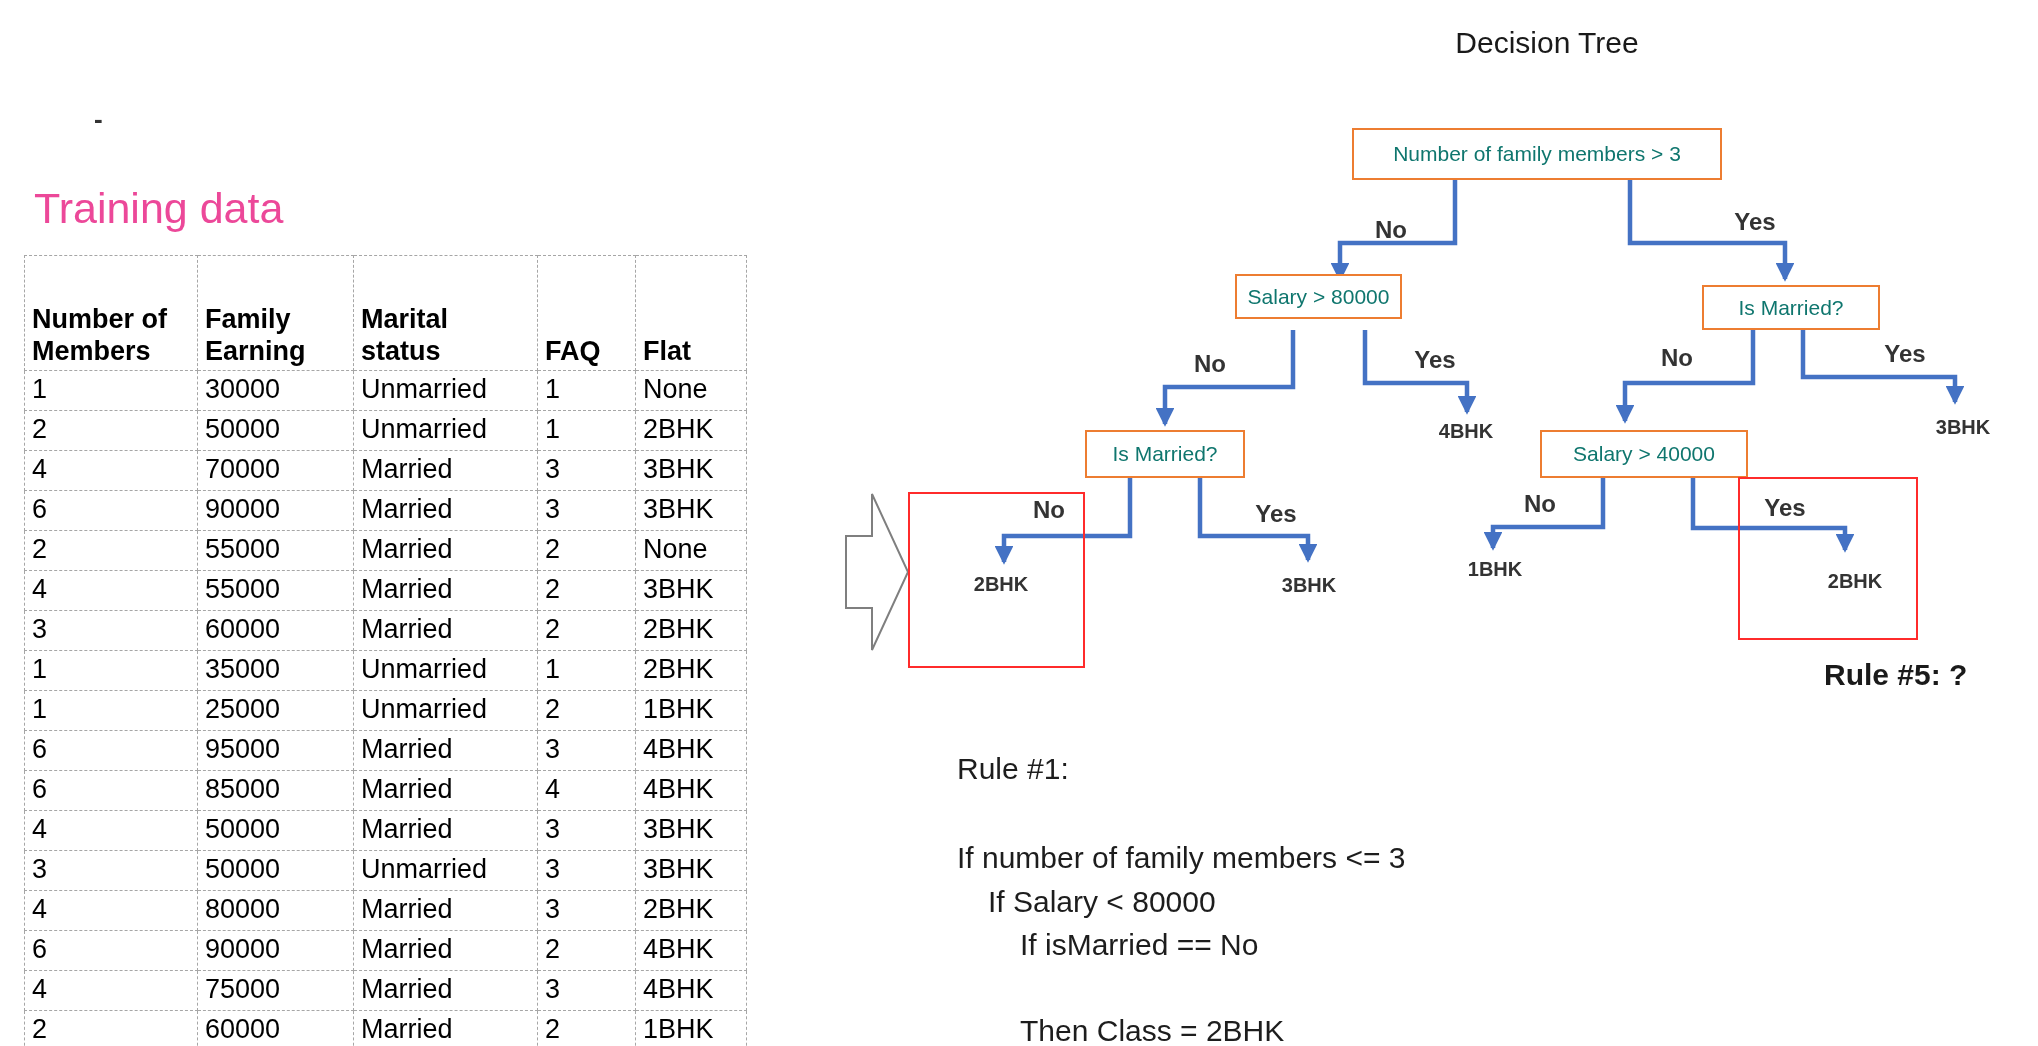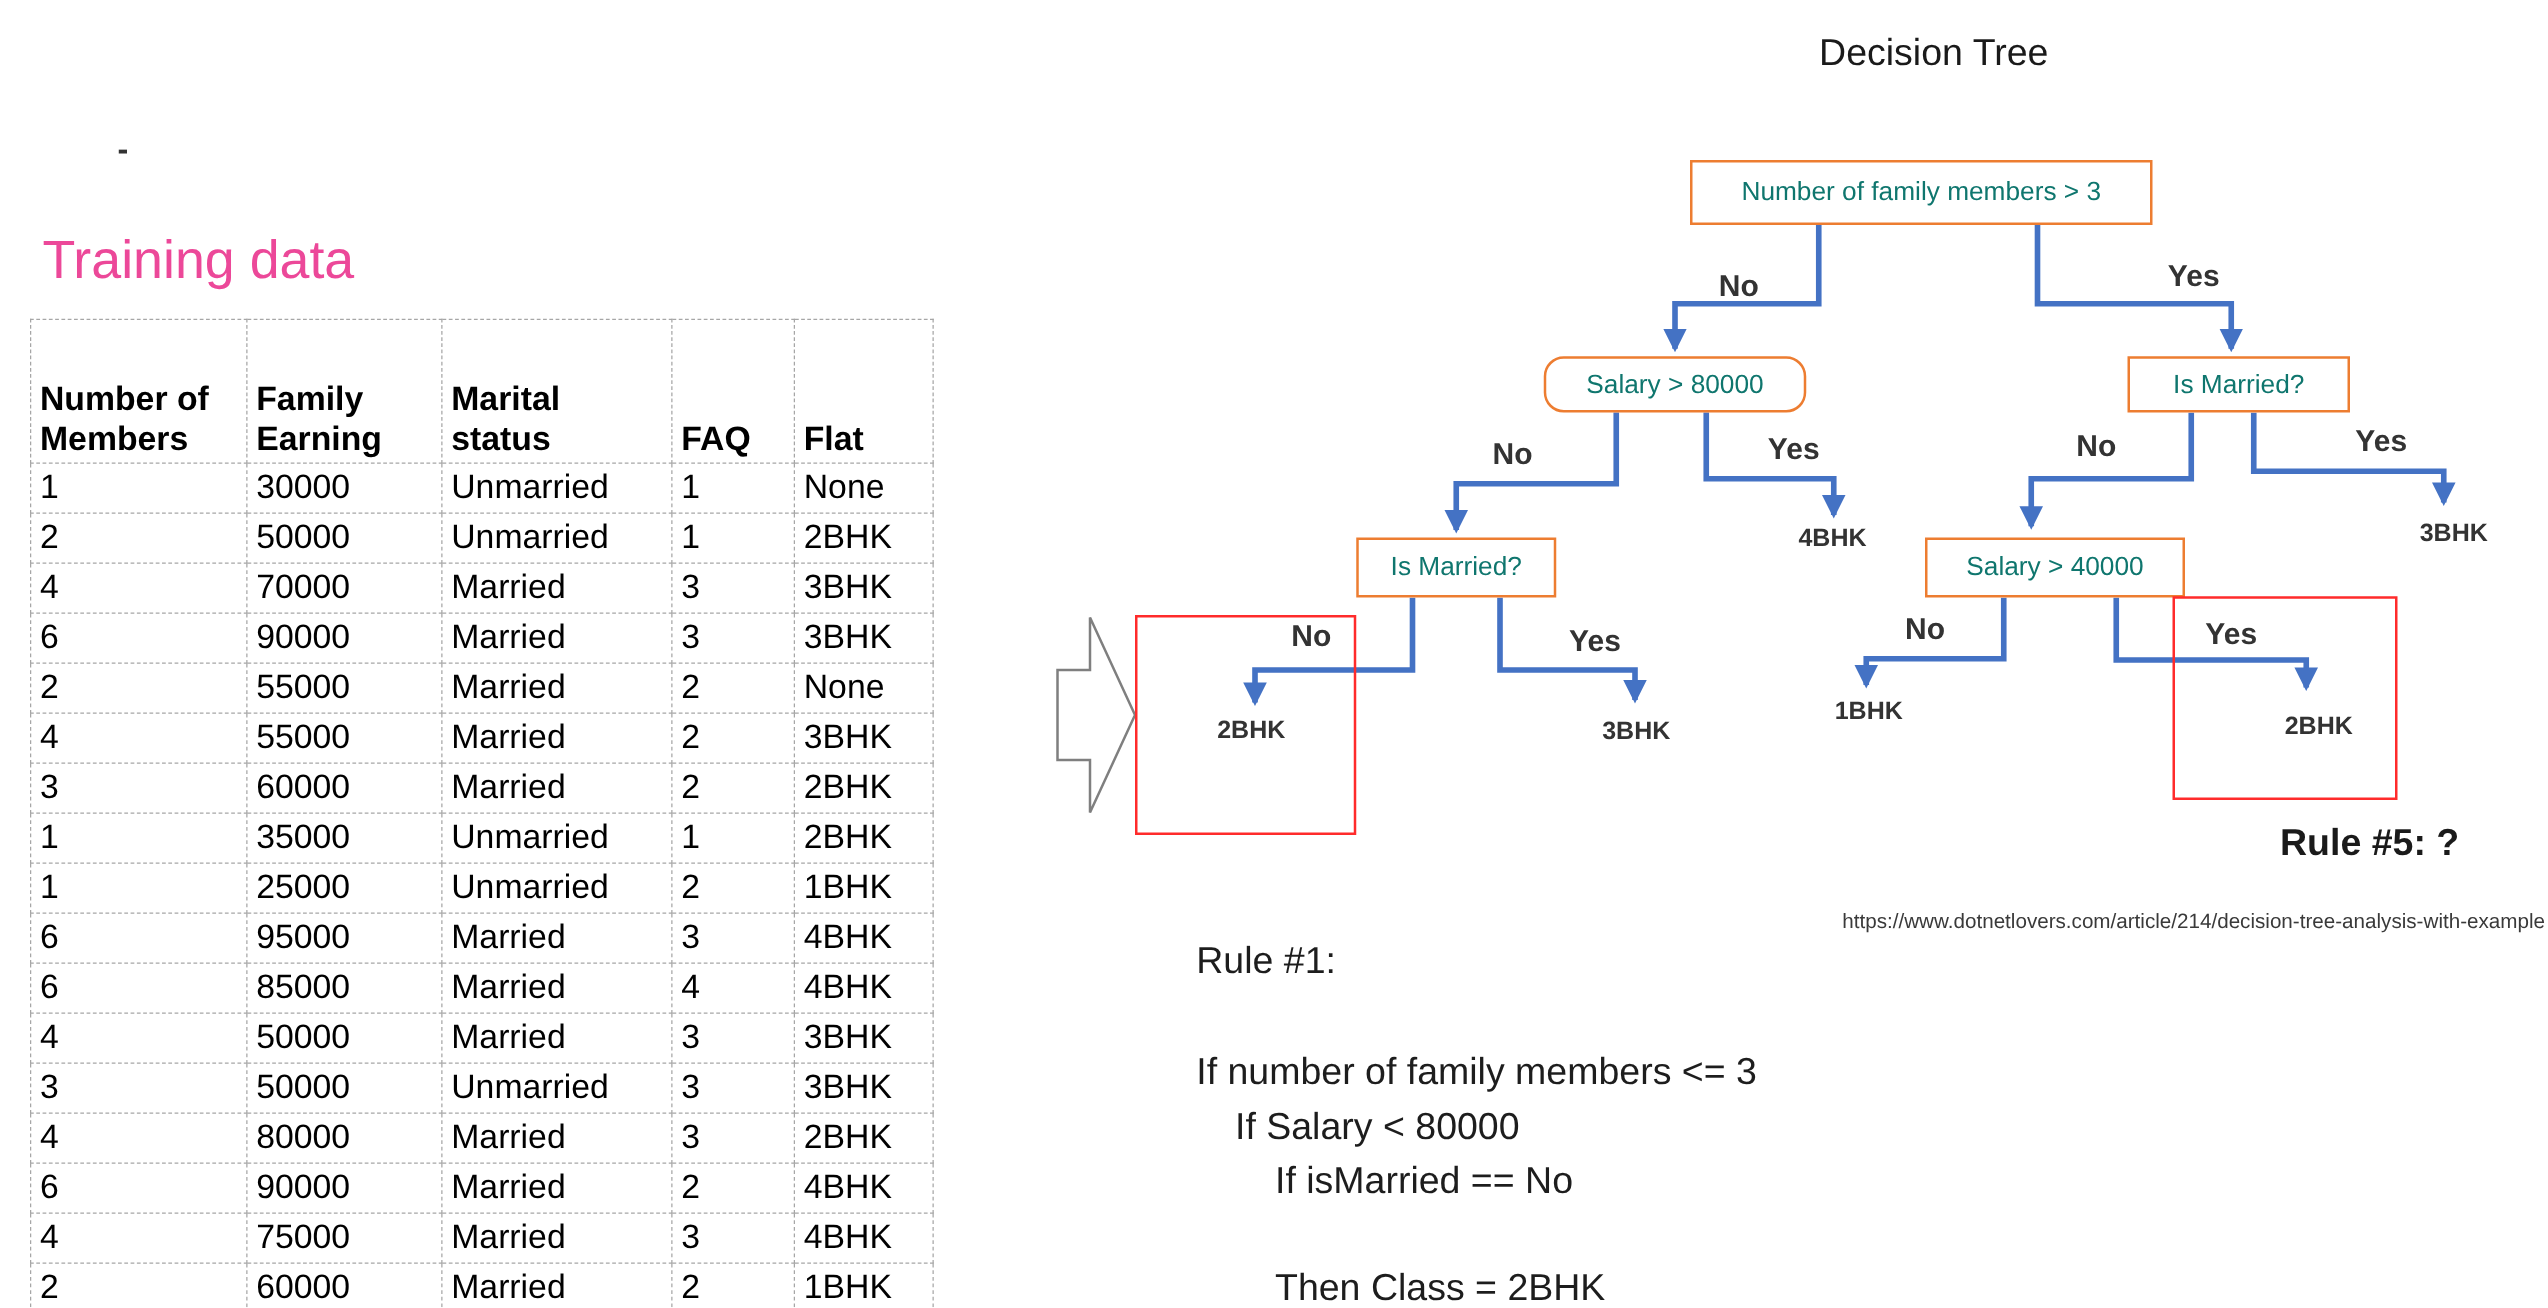--- a/index.html
+++ b/index.html
@@ -22,21 +22,21 @@
   table.train th{height:112px;vertical-align:bottom;font-weight:700;line-height:1.18;}
   table.train td{height:37px;vertical-align:middle;font-weight:400;}
   
   .tree-title{position:absolute;left:1397px;top:26px;width:300px;text-align:center;font-size:30px;color:#1a1a1a;}
   svg.wires{position:absolute;left:0;top:0;pointer-events:none;}
   .node{
     position:absolute;border:2.5px solid #ED7D31;background:#fff;display:flex;align-items:center;justify-content:center;
     font-size:21px;color:#0f766e;text-align:center;box-sizing:border-box;
   }
   .node-root {left:1352px;top:128px;width:370px;height:52px;}
-  .node-s80  {left:1235px;top:285px;width:210px;height:45px;border-radius:16px;}
+  .node-s80  {left:1235px;top:274px;width:167px;height:45px;}
   .node-mr   {left:1702px;top:285px;width:178px;height:45px;}
   .node-ml   {left:1085px;top:430px;width:160px;height:48px;}
   .node-s40  {left:1540px;top:430px;width:208px;height:48px;}
   .blabel{position:absolute;font-size:24px;font-weight:600;color:#333;width:60px;text-align:center;}
   .leaf{position:absolute;font-size:20px;font-weight:600;color:#333;width:80px;text-align:center;}
   .red-box{position:absolute;border:2.5px solid #FF2B2B;background:transparent;box-sizing:border-box;}
   .red-left {left:908px;top:492px;width:177px;height:176px;}
   .red-right{left:1738px;top:477px;width:180px;height:163px;}
   .rule5{position:absolute;left:1824px;top:658px;font-size:30px;color:#1a1a1a;font-weight:bold;}
   .src-url{position:absolute;left:1360px;top:728px;width:676px;text-align:right;font-size:16.5px;color:#3a3a3a;}
@@ -241,21 +241,20 @@
   <div class="leaf" style="left:1923px;top:416px;">3BHK</div>
   <div class="leaf" style="left:961px;top:573px;">2BHK</div>
   <div class="leaf" style="left:1269px;top:574px;">3BHK</div>
   <div class="leaf" style="left:1455px;top:558px;">1BHK</div>
   <div class="leaf" style="left:1815px;top:570px;">2BHK</div>
 
   <div class="red-box red-left"></div>
   <div class="red-box red-right"></div>
 
   <div class="rule5">Rule #5: ?</div>
-  <div class="src-url">https://www.dotnetlovers.com/article/214/decision-tree-analysis-with-example</div>
 
   <div class="rline r-title">Rule #1:</div>
   <div class="rline r-l1">If number of family members &lt;= 3</div>
   <div class="rline r-l2">If Salary &lt; 80000</div>
   <div class="rline r-l3">If isMarried == No</div>
   <div class="rline r-l4">Then Class = 2BHK</div>
 
 </div>
 
 </body></html>

